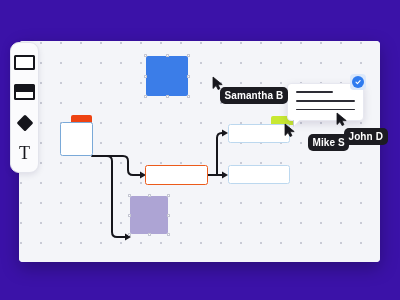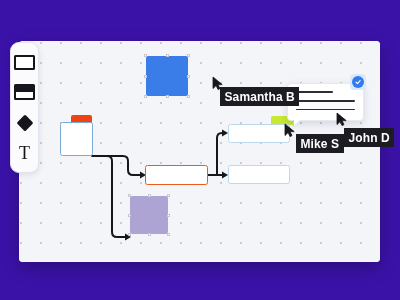--- a/index.html
+++ b/index.html
@@ -185,25 +185,25 @@
     justify-content: center;
   }
 
   
   .cursor-group { position: absolute; }
   .cursor-arrow { position: absolute; left: 0; top: 0; }
   .cursor-label {
     position: absolute;
     background: #1c1c22;
     color: #ffffff;
-    font-size: 12px;
+    font-size: 10px;
     line-height: 1;
     font-weight: 700;
     padding: 3.5px 4.5px;
-    border-radius: 0;
+    border-radius: 5px;
     white-space: nowrap;
     letter-spacing: 0.1px;
   }
 </style>
 </head>
 <body>
 
 <div id="screen">
 
   <div id="canvas">
@@ -296,21 +296,21 @@
     <svg class="cursor-arrow" width="12" height="15" viewBox="0 0 12 15">
       <path d="M1 1 L1 12.5 L4.1 9.6 L6.1 13.6 L8.0 12.6 L6.0 8.8 L10.2 8.6 Z" fill="#16161c" stroke="#16161c" stroke-width="0.8" stroke-linejoin="round"></path>
     </svg>
     <div class="cursor-label" style="left:8px; top:11px;">Samantha B</div>
   </div>
 
   <div class="cursor-group" style="left:284px; top:123px;">
     <svg class="cursor-arrow" width="12" height="15" viewBox="0 0 12 15">
       <path d="M1 1 L1 12.5 L4.1 9.6 L6.1 13.6 L8.0 12.6 L6.0 8.8 L10.2 8.6 Z" fill="#16161c" stroke="#16161c" stroke-width="0.8" stroke-linejoin="round"></path>
     </svg>
-    <div class="cursor-label" style="left:12px; top:11px;">Mike S</div>
+    <div class="cursor-label" style="left:24px; top:11px;">Mike S</div>
   </div>
 
   <div class="cursor-group" style="left:336px; top:112px;">
     <svg class="cursor-arrow" width="12" height="15" viewBox="0 0 12 15">
       <path d="M1 1 L1 12.5 L4.1 9.6 L6.1 13.6 L8.0 12.6 L6.0 8.8 L10.2 8.6 Z" fill="#16161c" stroke="#16161c" stroke-width="0.8" stroke-linejoin="round"></path>
     </svg>
     <div class="cursor-label" style="left:8px; top:16px;">John D</div>
   </div>
 
 </div>

